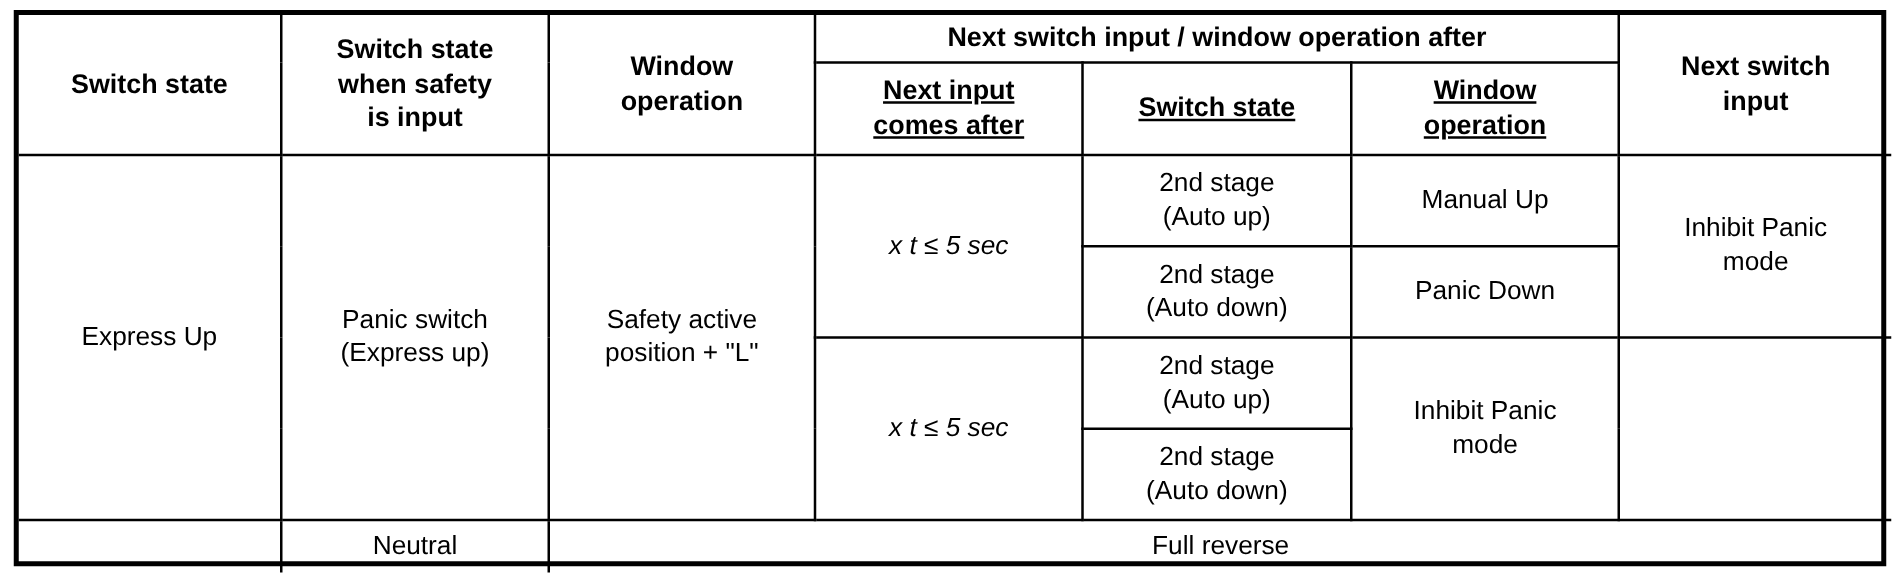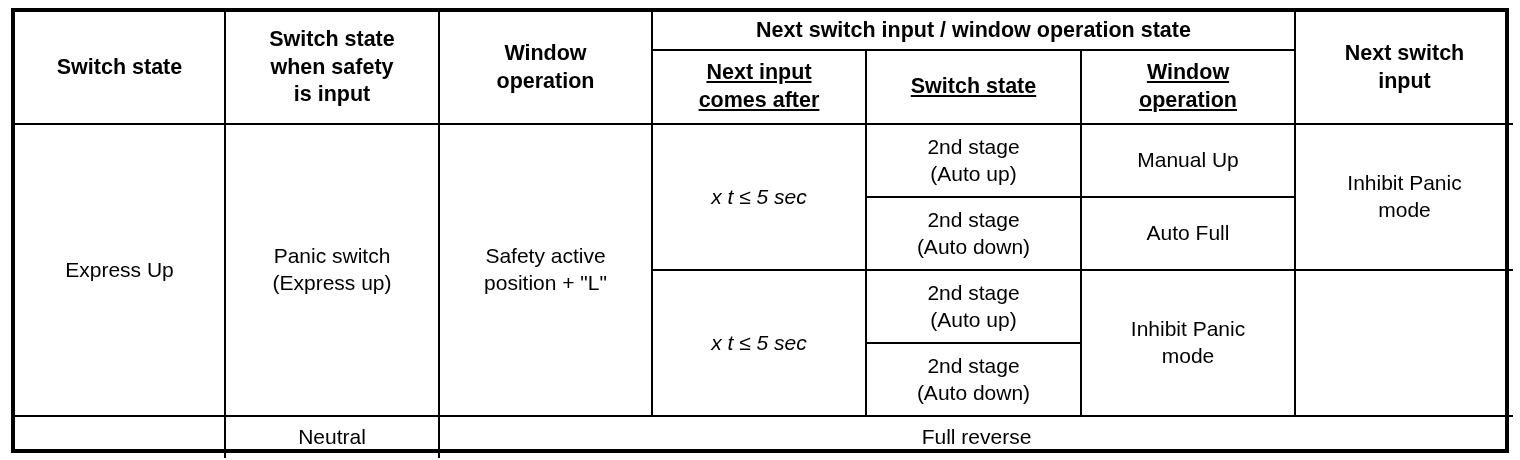--- a/index.html
+++ b/index.html
@@ -83,21 +83,21 @@
         <th rowspan="2">
           <span>Switch state</span><br>
           <span>when safety</span><br>
           <span>is input</span>
         </th>
         <th rowspan="2">
           <span>Window</span><br>
           <span>operation</span>
         </th>
         <th colspan="3">
-          <span>Next switch input / window operation state</span>
+          <span>Next switch input / window operation after</span>
         </th>
         <th rowspan="2">
           <span>Next switch</span><br>
           <span>input</span>
         </th>
       </tr>
 
       <tr class="r-head-b">
         <th>
           <span>Next input</span><br>
@@ -139,21 +139,21 @@
           <span>mode</span>
         </td>
       </tr>
 
       <tr class="r-body">
         <td>
           <span>2nd stage</span><br>
           <span>(Auto down)</span>
         </td>
         <td>
-          <span>Auto Full</span>
+          <span>Panic Down</span>
         </td>
       </tr>
 
       <tr class="r-body">
         <td rowspan="2" class="nowrap">
           <span>x t ≤ 5 sec</span>
         </td>
         <td>
           <span>2nd stage</span><br>
           <span>(Auto up)</span>

